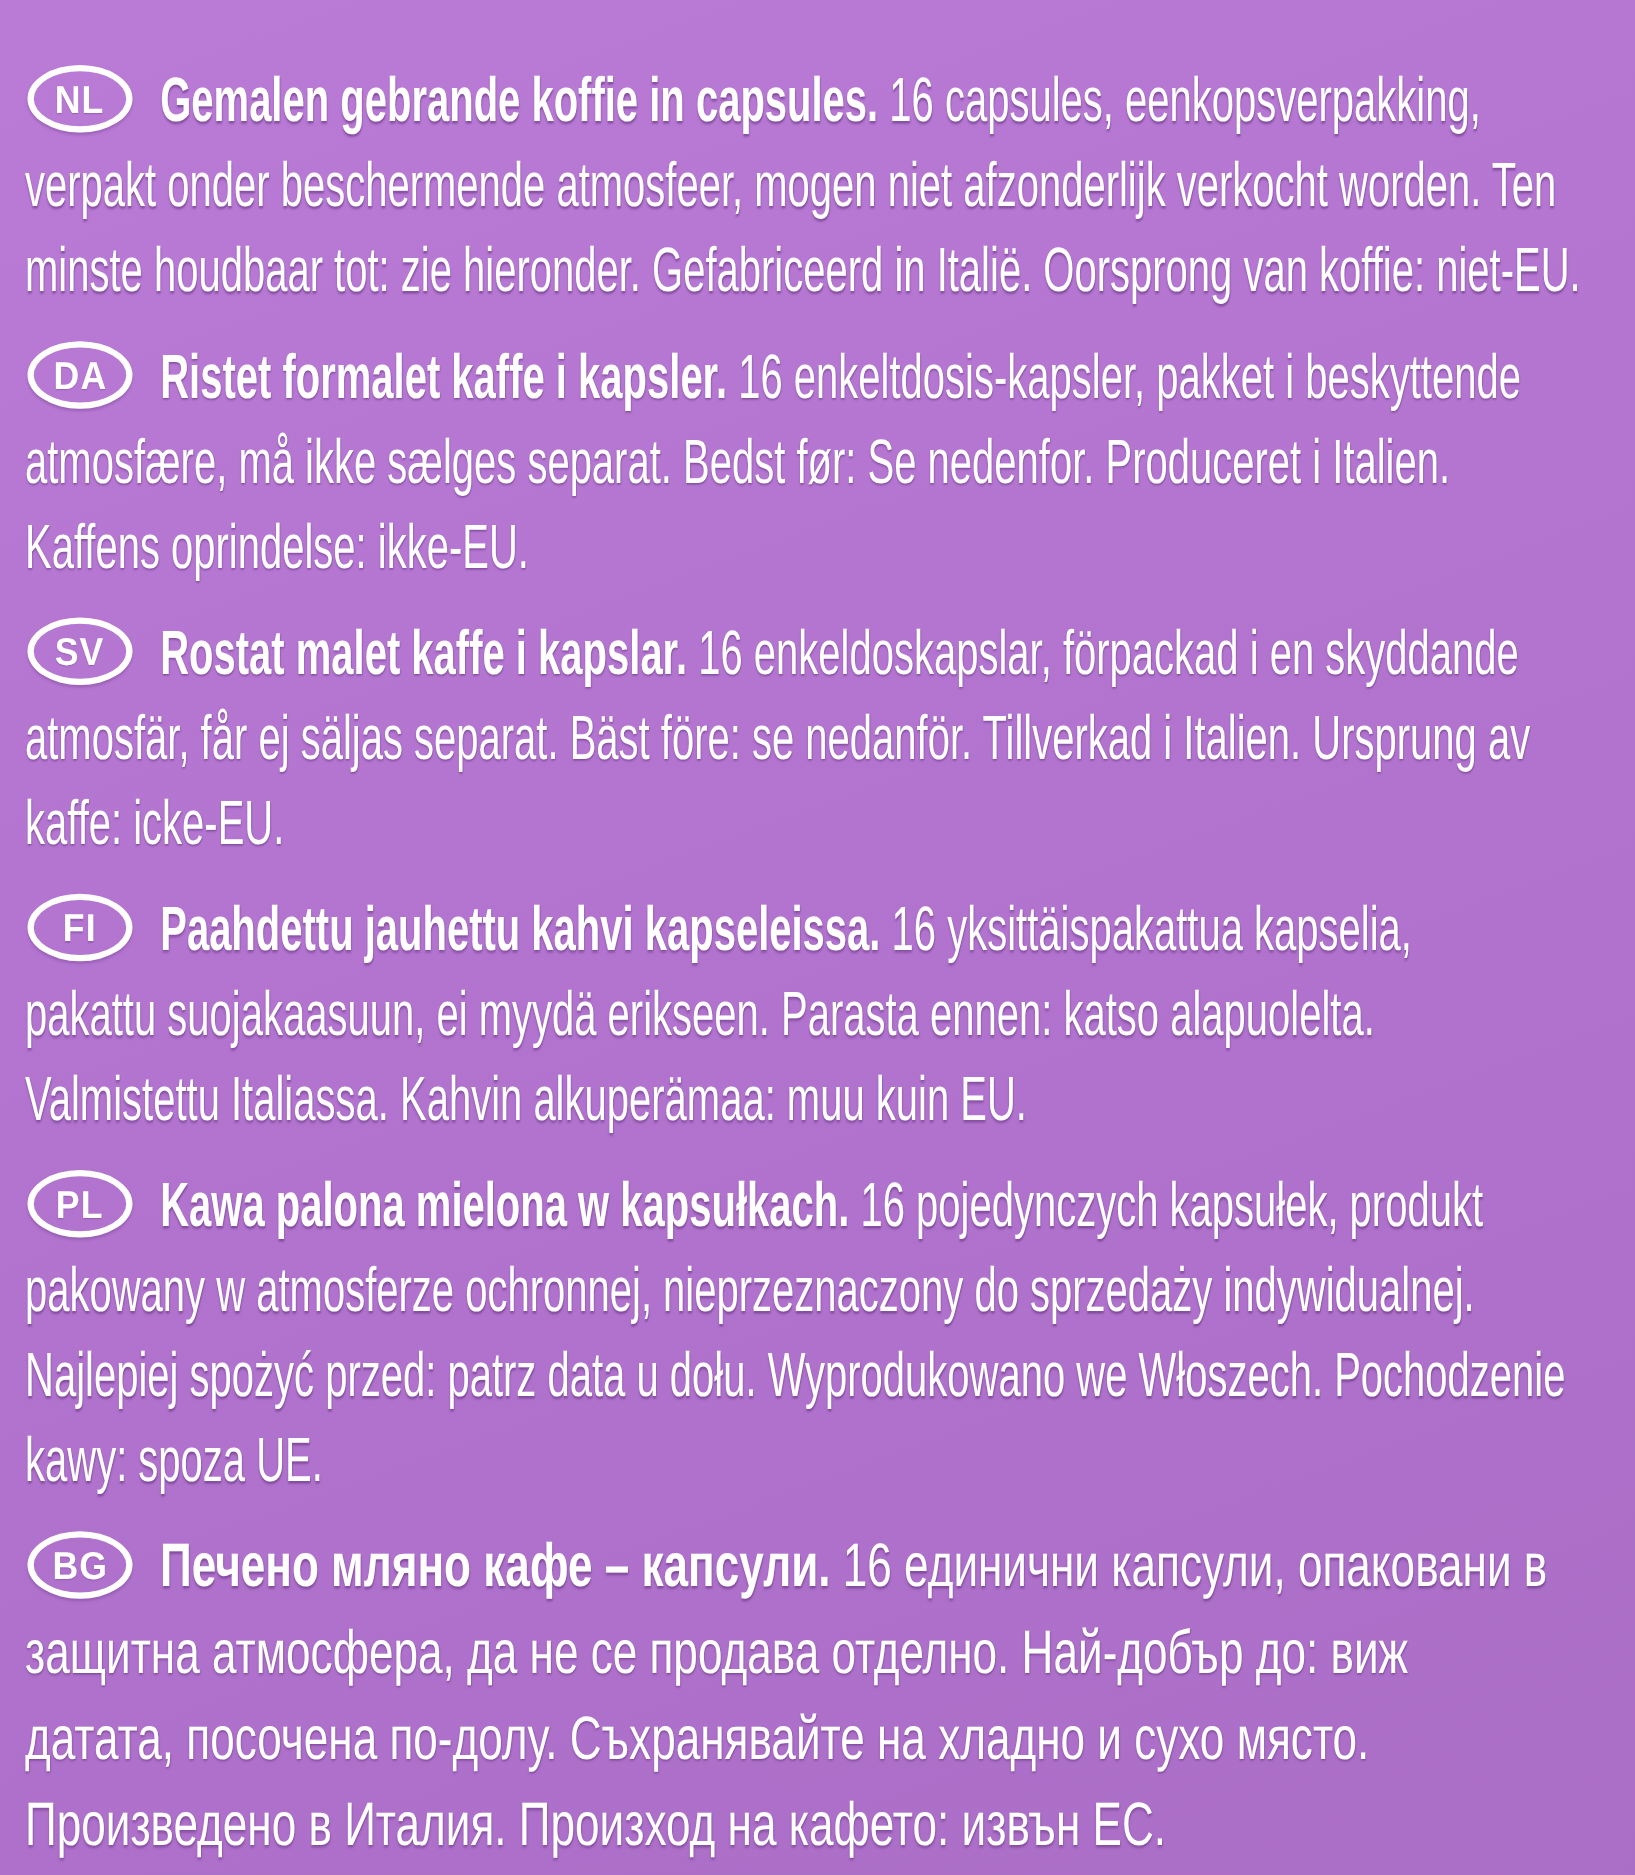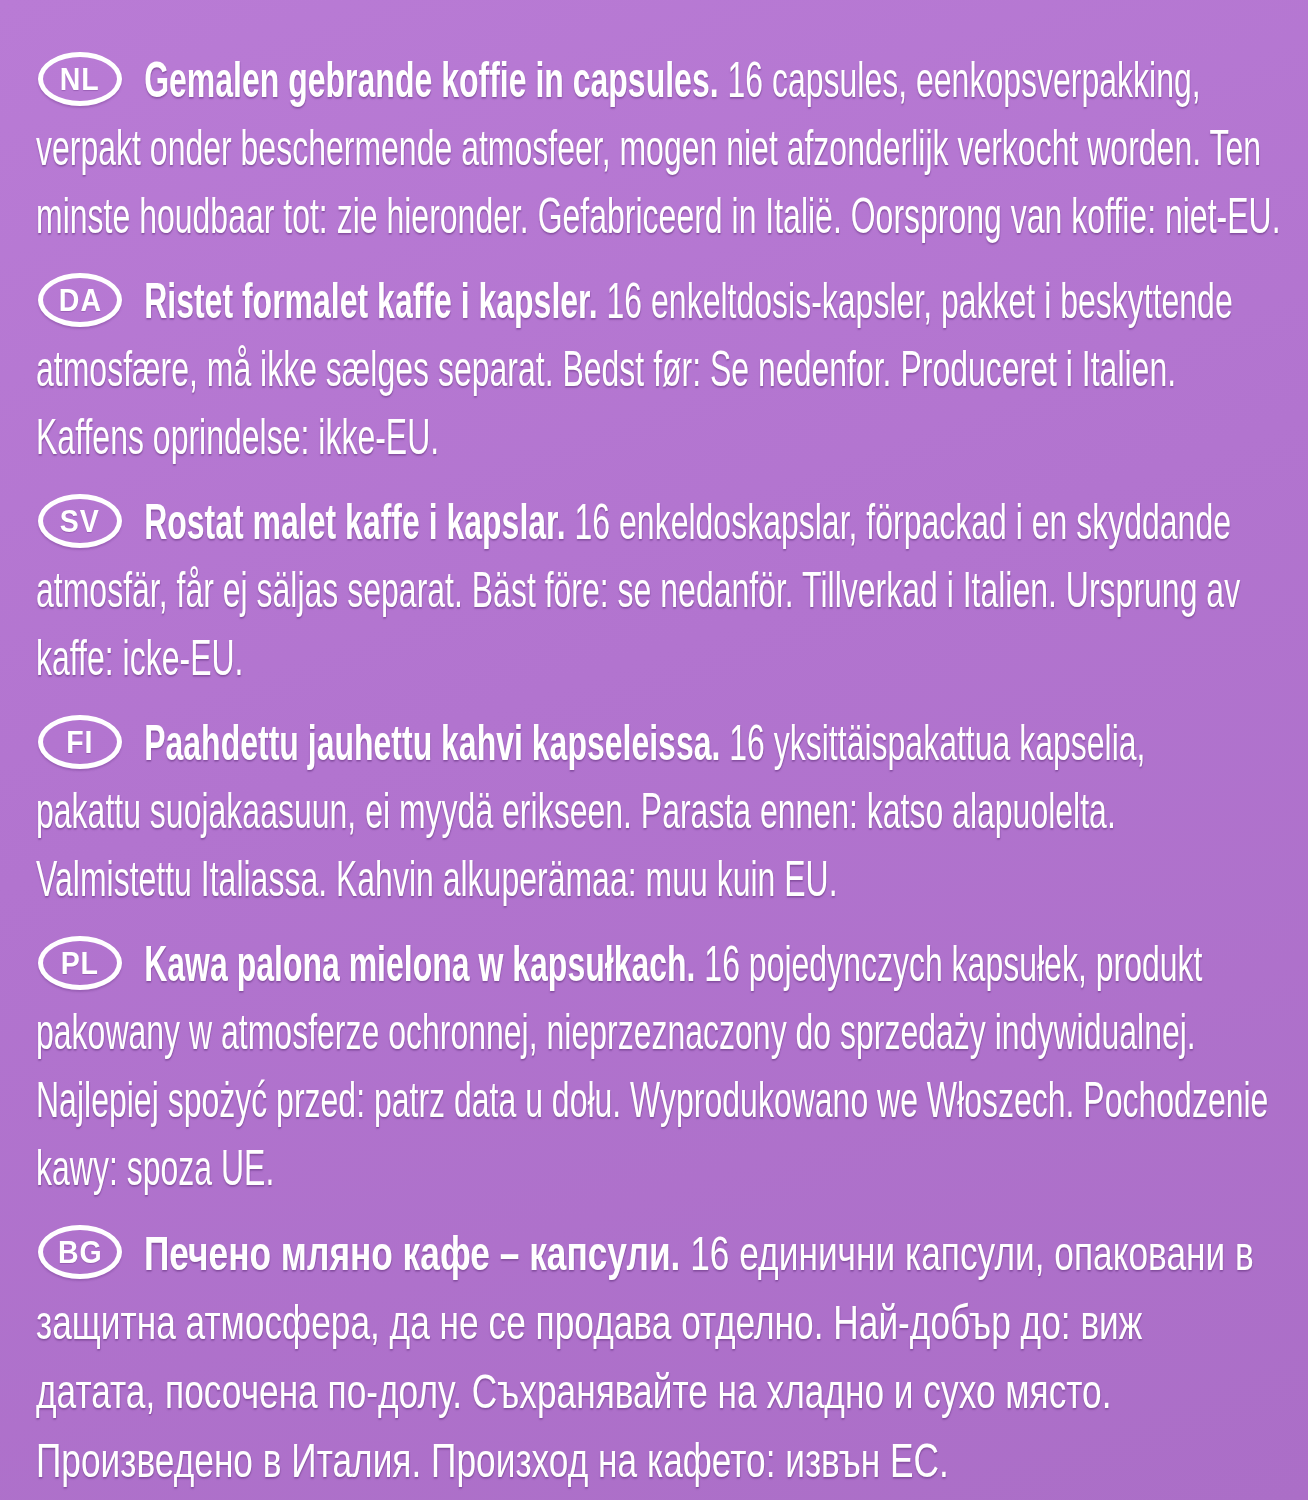--- a/index.html
+++ b/index.html
@@ -9,21 +9,21 @@
     height: 1500px;
     overflow: hidden;
   }
   body {
     background: linear-gradient(160deg, #b97bd5 0%, #b274cf 45%, #ab6ec7 100%);
     font-family: "Liberation Sans", sans-serif;
     color: #ffffff;
     -webkit-font-smoothing: antialiased;
   }
   .label-panel {
-    padding: 46px 0 0 36px;
+    padding: 46px 0 0 20px;
     box-sizing: border-box;
     width: 1308px;
     height: 1416px;
   }
   .section {
     position: relative;
     margin-bottom: 17px;
   }
   
   .badge {

